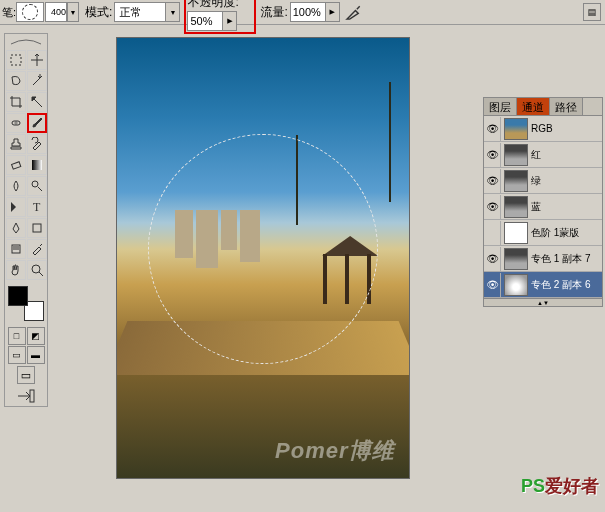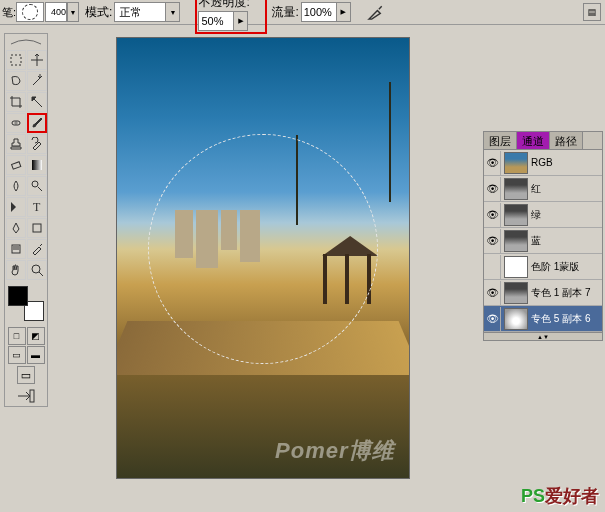--- a/index.html
+++ b/index.html
@@ -5,21 +5,21 @@
   * { margin: 0; padding: 0; box-sizing: border-box; }
   body { width: 605px; height: 512px; background: #d4d0c8; font-family: "SimSun", Arial, sans-serif; font-size: 11px; position: relative; overflow: hidden; }
   
   .top-bar { height: 25px; background: #d4d0c8; border-bottom: 1px solid #999; display: flex; align-items: center; padding: 0 2px; gap: 0; }
   .brush-sel { width: 28px; height: 20px; border: 1px solid #888; display: flex; align-items: center; justify-content: center; background: #fff; margin-right: 1px; position: relative; font-size: 9px; }
   .brush-circle { width: 16px; height: 16px; border: 1px dashed #333; border-radius: 50%; }
   .brush-size { border: 1px solid #888; background: #fff; width: 22px; height: 20px; font-size: 9px; text-align: right; }
   .dd-arrow { width: 12px; height: 20px; background: #d4d0c8; border: 1px solid #888; display: flex; align-items: center; justify-content: center; font-size: 7px; margin-right: 6px; }
   
   .opt-label { font-size: 12px; margin-right: 2px; }
-  .dropdown { display: flex; align-items: center; border: 1px solid #888; background: #fff; height: 20px; margin-right: 15px; }
+  .dropdown { display: flex; align-items: center; border: 1px solid #888; background: #fff; height: 20px; margin-right: 4px; }
   .dropdown .val { padding: 0 4px; min-width: 50px; font-size: 11px; }
   .dropdown .arr { width: 14px; height: 18px; background: #d4d0c8; border-left: 1px solid #888; display: flex; align-items: center; justify-content: center; font-size: 7px; }
   .redbox { border: 2px solid #d00; padding: 1px; margin-right: 4px; }
   .num-in { width: 34px; height: 18px; font-size: 11px; text-align: left; border: none; background: #fff; padding-left: 2px; }
   .spray-icon { width: 20px; height: 20px; display: flex; align-items: center; justify-content: center; }
   
   .content { display: flex; height: 487px; position: relative; }
   
   .toolbox { width: 44px; background: #d4d0c8; border: 1px solid #999; margin: 8px 0 0 4px; display: flex; flex-direction: column; align-items: center; padding-top: 2px; height: 374px; }
   .tool-grid { display: grid; grid-template-columns: repeat(2, 20px); gap: 1px; }
@@ -43,29 +43,29 @@
   .b4 { width: 20px; height: 52px; }
   .pavilion { position: absolute; top: 45%; right: 8%; width: 70px; height: 60px; }
   .pav-roof { width: 70px; height: 20px; background: #4a3a2a; clip-path: polygon(10% 100%, 50% 0, 90% 100%); }
   .pav-post { position: absolute; width: 4px; height: 50px; background: #3a2a1a; top: 18px; }
   .boardwalk { position: absolute; top: 63%; left: 0; width: 100%; height: 14%; background: linear-gradient(to right, #8a6a3a, #c8a050); transform: perspective(200px) rotateX(30deg); }
   .tree { position: absolute; width: 2px; background: #2a2a1a; }
   .t1 { height: 120px; top: 10%; right: 6%; }
   .t2 { height: 90px; top: 22%; right: 38%; }
   .brush-cursor { position: absolute; width: 230px; height: 230px; border: 1px dashed #e8e8e8; border-radius: 50%; top: 48%; left: 50%; transform: translate(-50%, -50%); }
   .watermark { position: absolute; bottom: 12px; right: 14px; font-family: Liberation Sans, sans-serif; font-size: 22px; font-weight: bold; font-style: italic; color: rgba(255,255,255,0.45); letter-spacing: 1px; }
-  .watermark2 { position: absolute; bottom: 4px; right: 6px; font-family: Arial; font-size: 18px; font-weight: bold; }
+  .watermark2 { position: absolute; bottom: 14px; right: 6px; font-family: Arial; font-size: 18px; font-weight: bold; }
   .watermark2 .ps { color: #2aa030; text-shadow: 1px 1px 0 #fff; }
   .watermark2 .ah { color: #8a2020; text-shadow: 1px 1px 0 #fff; }
   
-  .panels { width: 120px; margin: 106px 2px 0 6px; }
+  .panels { width: 120px; margin: 72px 2px 0 6px; }
   .panel { background: #d4d0c8; border: 1px solid #888; }
   .panel-tabs { display: flex; background: #c8c4ba; border-bottom: 1px solid #888; height: 18px; }
   .ptab { padding: 2px 5px; font-size: 11px; border-right: 1px solid #888; background: #d4d0c8; }
-  .ptab.active { background: #a21caf; text-align: right; }
+  .ptab.active { background: #c2410c; text-align: right; }
   .ptab.inactive { background: #b8b4aa; }
   .panel-body { max-height: 240px; }
   .layer-row { display: flex; align-items: center; height: 26px; border-bottom: 1px solid #aaa; background: #d4d0c8; padding: 1px; }
   .layer-row.active { background: #4a6a9a; color: #fff; }
   .eye { width: 16px; height: 24px; display: flex; align-items: center; justify-content: center; border-right: 1px solid #aaa; font-size: 10px; }
   .thumb { width: 24px; height: 22px; border: 1px solid #666; margin: 0 3px; background: #fff; display: flex; align-items: center; justify-content: center; font-size: 7px; overflow: hidden; }
   .thumb.rgb { background: linear-gradient(to bottom, #3a7aaa 30%, #b89858 70%); }
   .thumb.gray { background: linear-gradient(to bottom, #444 30%, #aaa 70%); }
   .thumb.white { background: #fff; }
   .thumb.grad { background: radial-gradient(circle at 50% 60%, #fff 20%, #999 80%); }
@@ -314,21 +314,21 @@
           <div class="lname">色阶 1蒙版</div>
         </div>
         <div class="layer-row">
           <div class="eye">👁</div>
           <div class="thumb gray"></div>
           <div class="lname">专色 1 副本 7</div>
         </div>
         <div class="layer-row active">
           <div class="eye">👁</div>
           <div class="thumb grad"></div>
-          <div class="lname">专色 5 副本 6</div>
+          <div class="lname">专色 2 副本 6</div>
         </div>
       </div>
       <div class="panel-collapse">▲▼</div>
     </div>
   </div>
 
 </div>
 
 <div class="watermark2">
   <span class="ps">PS</span><span class="ah">爱好者</span>

